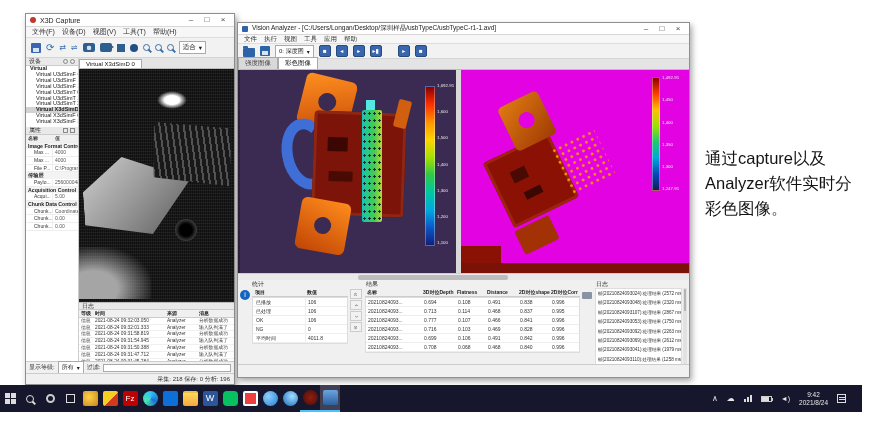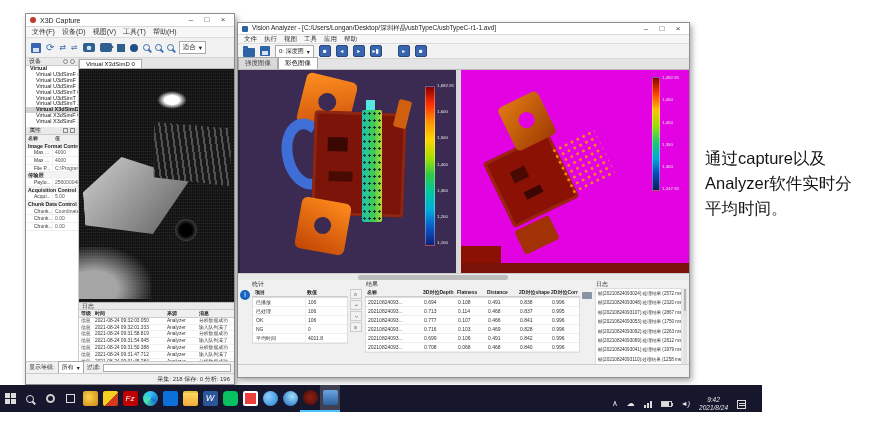--- a/index.html
+++ b/index.html
@@ -522,24 +522,24 @@
     </div>
 
     <div class="statusbar" style="bottom:0;height:13px;"></div>
   </div>
 
 
   <div class="abs" style="left:705px;top:122px;">
     <div style="height:24px;"></div>
     <div class="annot">通过capture以及</div>
     <div class="annot">Analyzer软件实时分</div>
-    <div class="annot">平均时间。</div>
+    <div class="annot">彩色图像。</div>
   </div>
 
-  <div class="abs" style="left:0;top:385px;width:762px;height:27px;background:#16172c;display:flex;align-items:flex-end;font-style:italic;">
+  <div class="abs" style="left:0;top:385px;width:862px;height:27px;background:#16172c;display:flex;align-items:center;">
     <div class="tkslot">
         <span style="width:11px;height:11px;display:inline-block;background:linear-gradient(#dcdcdc 0 0) 0 0/5px 5px no-repeat,linear-gradient(#dcdcdc 0 0) 6px 0/5px 5px no-repeat,linear-gradient(#dcdcdc 0 0) 0 6px/5px 5px no-repeat,linear-gradient(#dcdcdc 0 0) 6px 6px/5px 5px no-repeat;"></span>
       </div>
     <div class="tkslot">
         <span style="width:8px;height:8px;border:1.5px solid #ddd;border-radius:50%;display:inline-block;position:relative;">
           <span style="position:absolute;right:-3px;bottom:-2px;width:4px;height:1.5px;background:#ddd;transform:rotate(45deg);"></span>
         </span>
       </div>
     <div class="tkslot">
         <span style="width:9px;height:9px;border:2px solid #ccc;border-radius:50%;display:inline-block;"></span>

